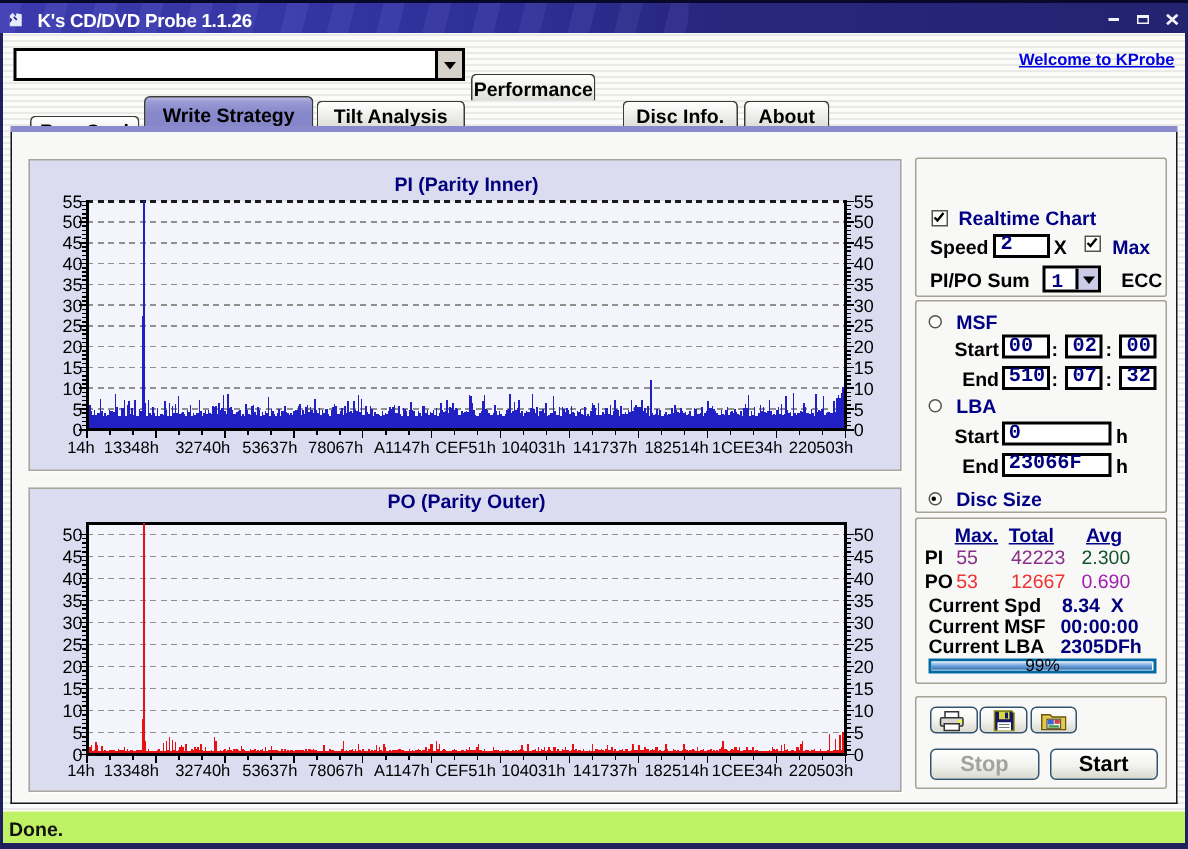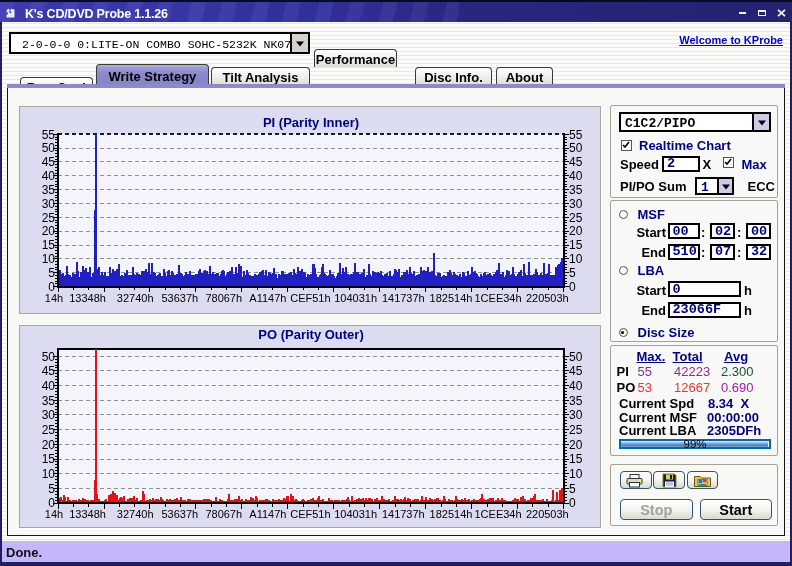--- a/index.html
+++ b/index.html
@@ -17,21 +17,21 @@
 #tabband{position:absolute;left:7px;top:84px;width:778px;height:4.5px;background:#8a8acc}
 #page{position:absolute;left:7px;top:88px;width:778px;height:448px;background:#f8f8f7;border-left:1.5px solid #15151a;border-right:1.5px solid #15151a;border-bottom:1.5px solid #15151a}
 .cpanel{position:absolute;background:#dcdcf1;border:1px solid #a8a69a;box-shadow:1px 1px 0 #fff}
 .grp{position:absolute;background:#f8f8f6;border:1.5px solid #a5a195;border-radius:2px}
 .lbl{position:absolute;font-weight:bold;font-size:13px;color:#000;white-space:pre}
 .blbl{position:absolute;font-weight:bold;font-size:13px;color:#000087;white-space:pre}
 .ibox{position:absolute;background:#fff;border:2px solid #000;font-family:"Liberation Mono",monospace;font-weight:bold;font-size:13.5px;color:#00007c;padding-left:3px;display:flex;align-items:center}
 .chk{position:absolute;width:11px;height:11px;background:#fdfdfb;border:1.5px solid #55544e}
 .rad{position:absolute;width:9px;height:9px;background:#fdfdfb;border:1.5px solid #55544e;border-radius:50%}
 .rad.sel::after{content:"";position:absolute;left:1.5px;top:1.5px;width:3px;height:3px;border-radius:50%;background:#000}
-#statusbar{position:absolute;left:2px;top:540px;width:788px;height:22px;background:#c4b5fd;border-top:1px solid #fdfdf5}
+#statusbar{position:absolute;left:2px;top:540px;width:788px;height:22px;background:#bef264;border-top:1px solid #fdfdf5}
 #statusbar .t{position:absolute;left:4px;top:4px;font-weight:bold;font-size:13px;color:#111}
 #botbar{position:absolute;left:0;top:562px;width:792px;height:4px;background:#20205e}
 .btn{position:absolute;border:1.5px solid #33536e;border-radius:4px;background:linear-gradient(180deg,#ffffff 0%,#f2f2ee 55%,#d9d9cf 100%);text-align:center;font-weight:bold;font-size:14.5px}
 .tbtn{position:absolute;color:#f2f2f8}
 </style></head><body>
 <div id="win"></div>
 <div id="titlebar">
     <div class="tex"></div>
     <svg style="position:absolute;left:6px;top:6px" width="9" height="10" viewBox="0 0 9 10">
       <path d="M0.5 2.5 L2.5 0.5 L4.5 3 L5 0.8 L8.5 1.5 L8.5 9.5 L0.5 9.5 Z" fill="#e6eafb"></path>
@@ -39,21 +39,20 @@
       <path d="M3.2 3.2 L5.2 5.2" stroke="#2a2a90" stroke-width="1.2"></path>
     </svg>
     <div id="titletext">K's CD/DVD Probe 1.1.26</div>
     <div class="tbtn" style="left:739px;top:9.5px;width:7px;height:2.5px;background:#f2f2f8"></div>
     <div class="tbtn" style="left:758px;top:7.5px;width:8px;height:6px;border:1.5px solid #f2f2f8;border-top-width:2px"></div>
     <svg class="tbtn" style="left:777px;top:6.5px" width="9" height="8" viewBox="0 0 9 8">
       <path d="M1 0.8 L8 7.2 M8 0.8 L1 7.2" stroke="#f2f2f8" stroke-width="1.8"></path>
     </svg>
   </div>
 <div id="combo1">
-    <div class="t">2-0-0-0 0:LITE-ON COMBO SOHC-5232K NK07</div>
     <div class="dd">
       <div class="arr"></div>
     </div>
   </div>
 <div id="welcome">Welcome to KProbe</div>
 <div class="tab" style="left:19.5px;top:77px;width:73.6px;height:17.5px;line-height:19px">Raw Cmd</div>
 <div class="tab active" style="left:95.8px;top:63.5px;width:113.2px;height:21px;line-height:23px">Write Strategy</div>
 <div class="tab" style="left:211px;top:67px;width:99px;height:17.5px;line-height:19px">Tilt Analysis</div>
 <div class="tab" style="left:314px;top:49px;width:83px;height:17.5px;line-height:19px">Performance</div>
 <div class="tab" style="left:415px;top:67px;width:77px;height:17.5px;line-height:19px">Disc Info.</div>
@@ -168,26 +167,20 @@
       <text x="270.2" y="191.5" font-family="Liberation Sans,sans-serif" font-size="11" fill="#000">CEF51h</text>
       <text x="314.2" y="191.5" font-family="Liberation Sans,sans-serif" font-size="11" fill="#000">104031h</text>
       <text x="361.9" y="191.5" font-family="Liberation Sans,sans-serif" font-size="11" fill="#000">141737h</text>
       <text x="409.6" y="191.5" font-family="Liberation Sans,sans-serif" font-size="11" fill="#000">182514h</text>
       <text x="454.5" y="191.5" font-family="Liberation Sans,sans-serif" font-size="11" fill="#000">1CEE34h</text>
       <text x="505.9" y="191.5" font-family="Liberation Sans,sans-serif" font-size="11" fill="#000">220503h</text>
       <text x="291" y="12.5" font-family="Liberation Sans,sans-serif" font-size="13" font-weight="bold" text-anchor="middle" fill="#00007e">PO (Parity Outer)</text>
     </svg>
   </div>
 <div class="grp" style="left:610px;top:105px;width:168px;height:93px">
-    <div style="position:absolute;left:8px;top:5.5px;width:152px;height:20px;background:#fff;border:2px solid #000">
-      <div style="position:absolute;left:4px;top:2px;font-family:'Liberation Mono',monospace;font-weight:bold;font-size:13px;color:#000">C1C2/PIPO</div>
-      <div style="position:absolute;right:0;top:0;width:17px;height:16px;background:#ccccea;border-left:2px solid #000">
-        <div class="arr"></div>
-      </div>
-    </div>
     <div class="chk" style="left:9.5px;top:33.5px">
       <svg width="8" height="8" viewBox="0 0 8 8" style="position:absolute;left:0;top:0">
         <path d="M1 4 L3 6 L7 1" stroke="#000" stroke-width="1.6" fill="none"></path>
       </svg>
     </div>
     <div class="blbl" style="left:28px;top:32px">Realtime Chart</div>
     <div class="lbl" style="left:9px;top:50.5px">Speed</div>
     <div class="ibox" style="left:51px;top:49.5px;width:38px;height:16px">2</div>
     <div class="lbl" style="left:91.5px;top:50.5px">X</div>
     <div class="chk" style="left:112px;top:51px">

